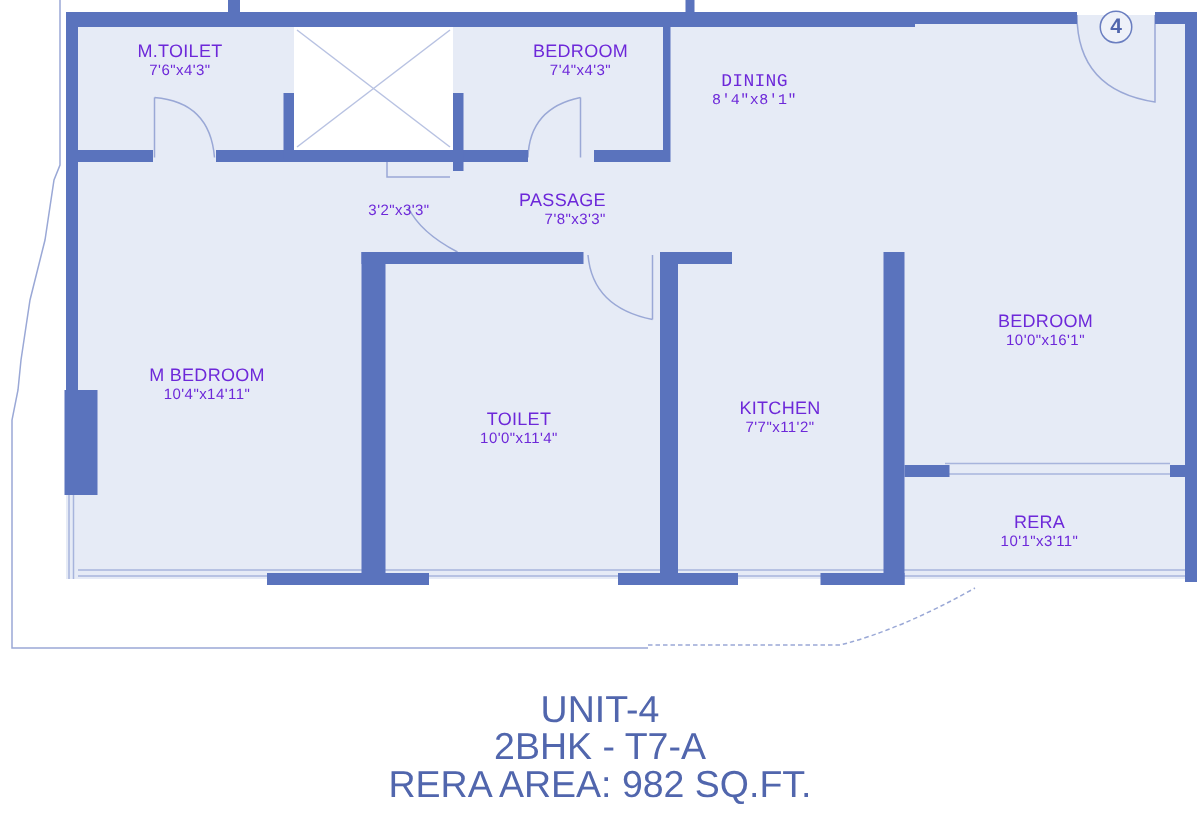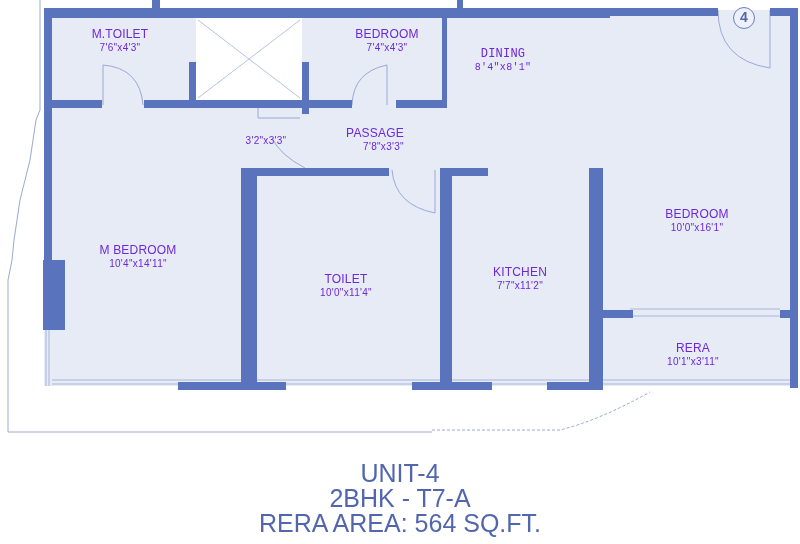--- a/index.html
+++ b/index.html
@@ -116,13 +116,13 @@
     <span class="dim">10'0"x16'1"</span>
   </div>
   <div class="label" style="left:693px;top:341px;">
     <span class="name">RERA</span>
     <span class="dim">10'1"x3'11"</span>
   </div>
 </div>
 
 <div class="caption" style="top:462px;">UNIT-4</div>
 <div class="caption" style="top:487px;">2BHK - T7-A</div>
-<div class="caption" style="top:512px;">RERA AREA: 564 SQ.FT.</div>
+<div class="caption" style="top:512px;">RERA AREA: 982 SQ.FT.</div>
 
 </body></html>

